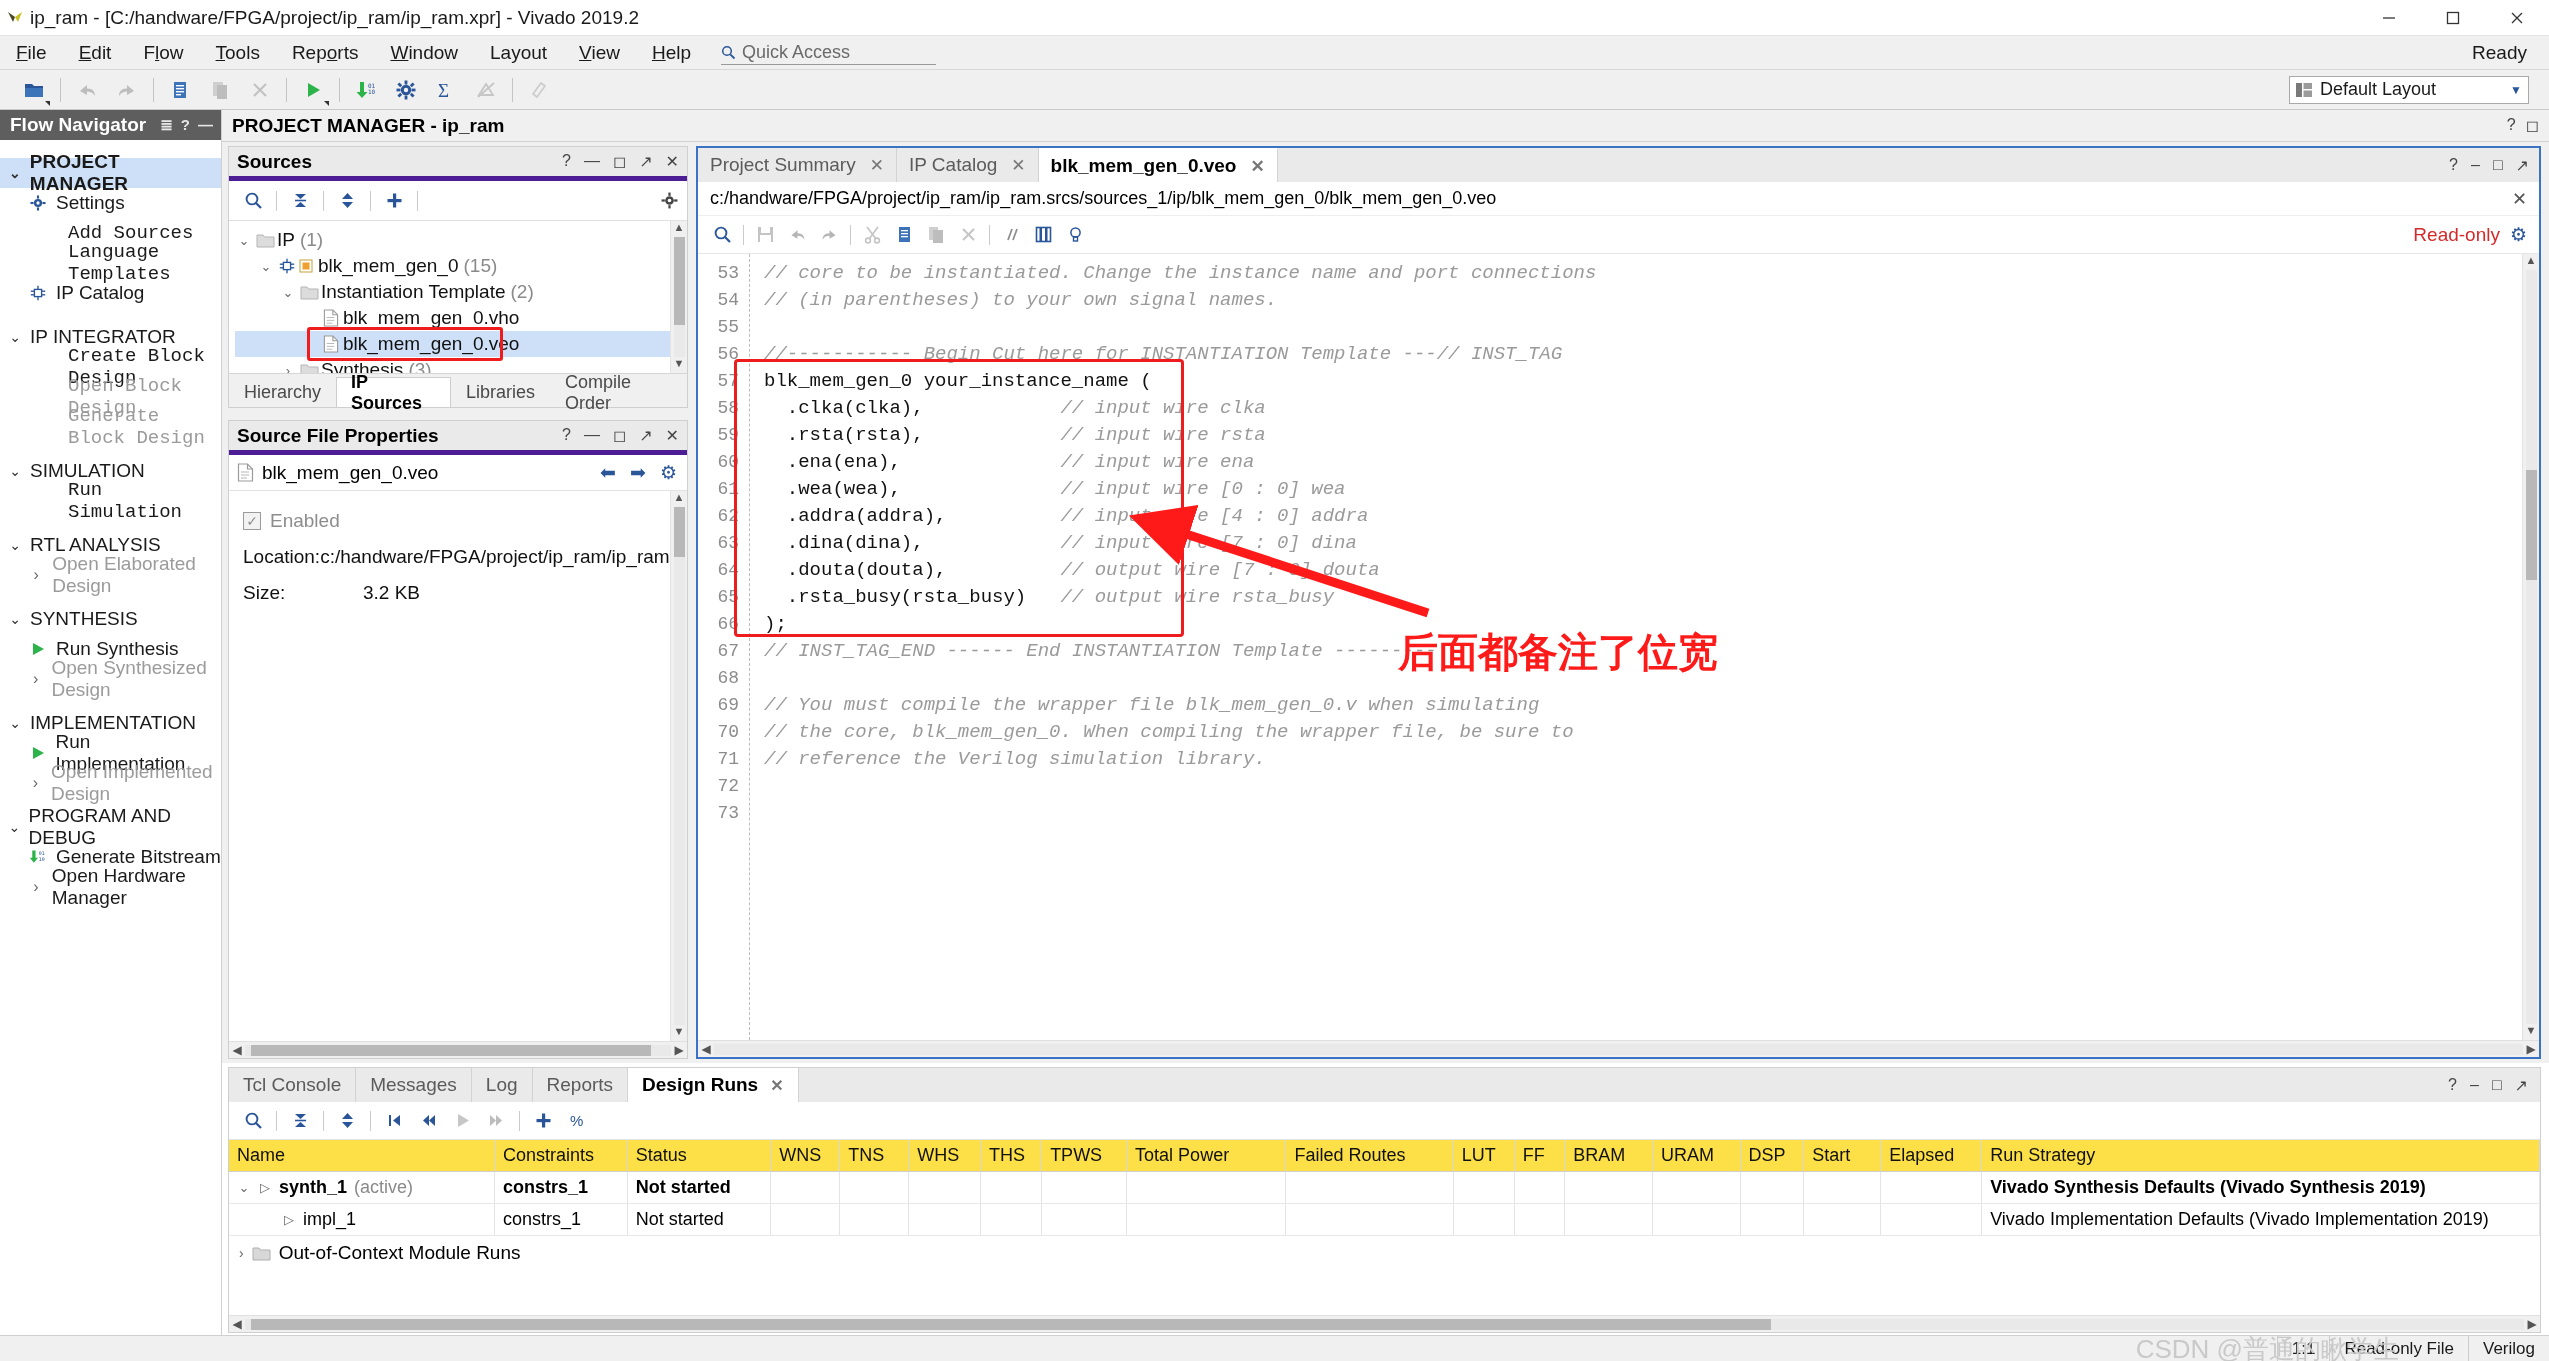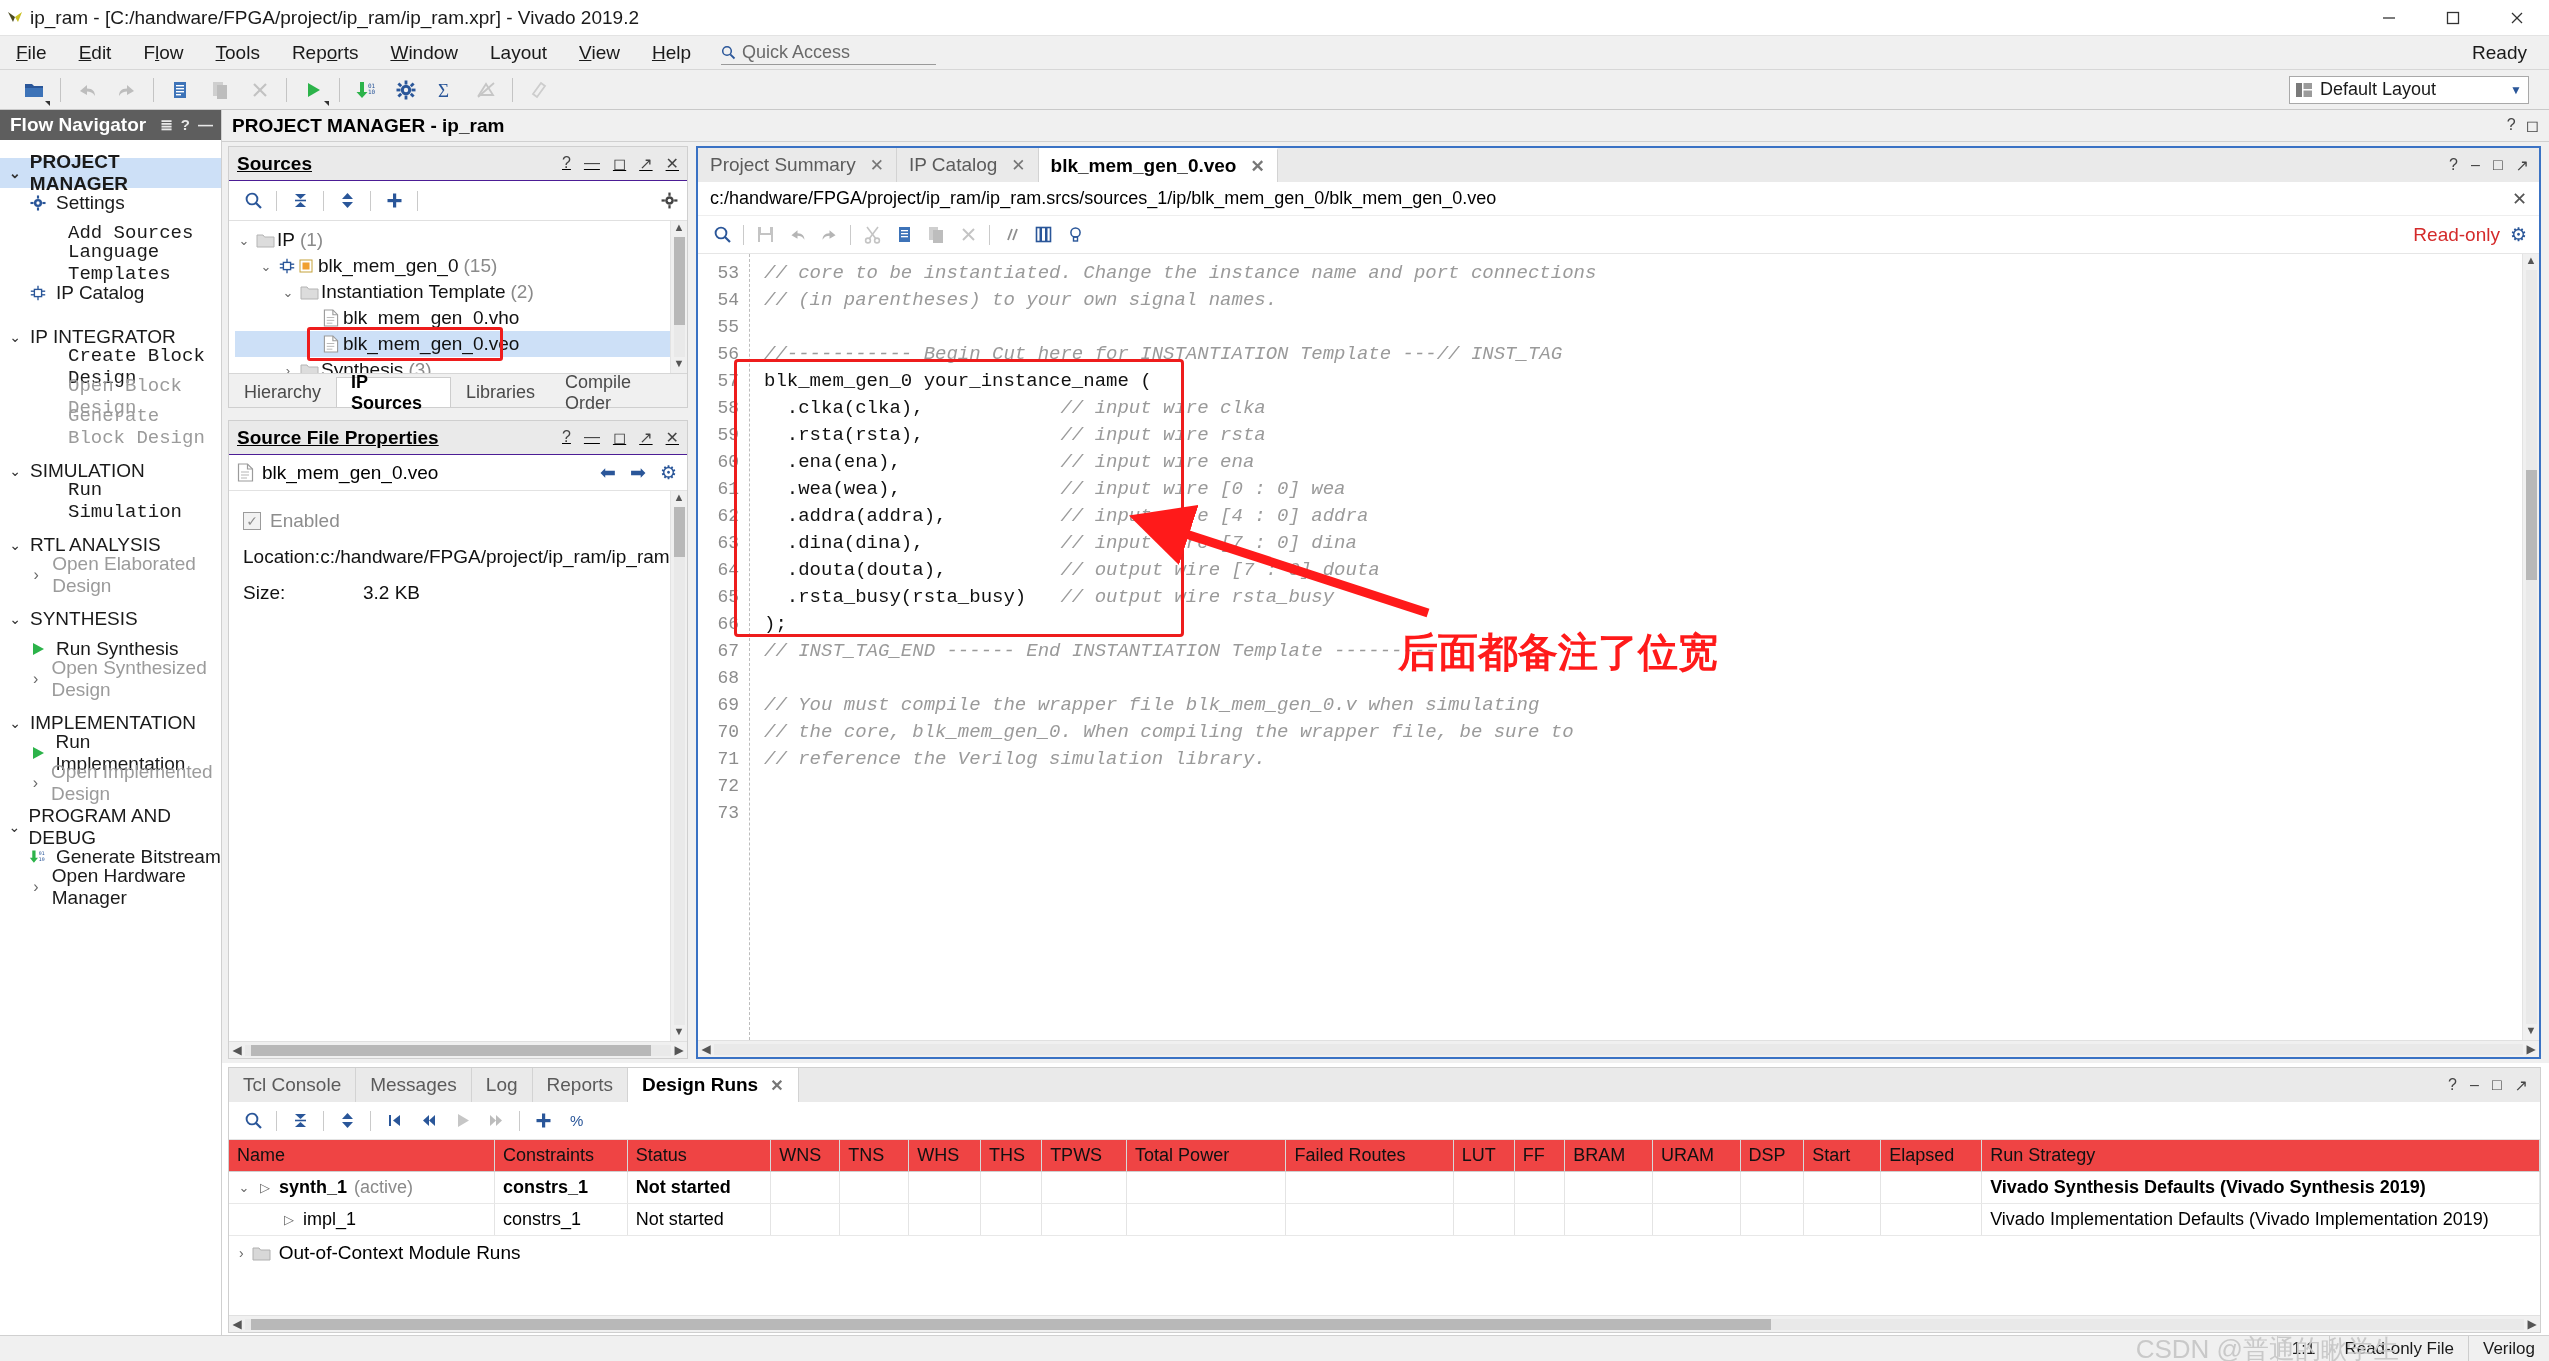--- a/index.html
+++ b/index.html
@@ -85,21 +85,21 @@
   .topsplit { flex:1; display:flex; min-height:0; }
   .pm-bar {
     height:32px; display:flex; align-items:center; background:#f0f0f0;
     border-bottom:1px solid #d0d0d0; padding-left:10px; font-size:19px; font-weight:bold; flex:0 0 32px;
   }
   .pm-bar .pm-icons { margin-left:auto; display:flex; gap:10px; padding-right:10px; font-weight:normal; color:#444; font-size:16px;}
 
   .panel { background:#fff; border:1px solid #cfcfcf; display:flex; flex-direction:column; min-height:0; }
   .panel-head {
     height:34px; background:#eaeaea; display:flex; align-items:center; padding:0 8px;
-    font-weight:bold; font-size:19px; flex:0 0 34px; border-bottom:1px solid #4c1d95;text-decoration:underline;
+    font-weight:bold; font-size:19px; flex:0 0 34px; border-bottom:5px solid #4c1d95;
   }
   .panel-head .ph-icons { margin-left:auto; display:flex; gap:13px; color:#444; font-weight:normal; font-size:16px; }
 
   .panel-toolbar {
     height:40px; display:flex; align-items:center; background:#fff; padding-left:8px;
     border-bottom:1px solid #e0e0e0; flex:0 0 40px; gap:2px;
   }
   .pt-btn { width:32px; height:32px; display:flex; align-items:center; justify-content:center; color:#2a5699; }
   .pt-sep { width:1px; height:20px; background:#cacaca; margin:0 5px; }
   .pt-right { margin-left:auto; padding-right:8px; display:flex; gap:10px; color:#444; }
@@ -172,21 +172,21 @@
   .bottomdock { height:266px; flex:0 0 266px; display:flex; flex-direction:column; background:#fff; border:1px solid #cfcfcf;}
   .bd-tabs { height:34px; display:flex; align-items:stretch; background:#eaeaea; flex:0 0 34px;}
   .bd-tab { display:flex; align-items:center; padding:0 14px; font-size:19px; color:#5b5b5b; border-right:1px solid #d3d3d3; gap:12px;}
   .bd-tab.active { background:#fff; color:#000; font-weight:bold; }
   .bd-tabs .filler { flex:1; background:#eaeaea; }
   .bd-tabs .t-right { display:flex; align-items:center; gap:13px; padding:0 12px; color:#444; font-size:16px; }
   .runs-toolbar { height:38px; display:flex; align-items:center; padding-left:8px; border-bottom:1px solid #e3e3e3; gap:2px;}
   .tbl { flex:1; overflow:hidden; position:relative; }
   table.runs { border-collapse:collapse; width:100%; font-size:18px; table-layout:fixed; }
   table.runs th {
-    background:#ef4444; font-weight:normal; text-align:left; padding:5px 8px; height:31px;
+    background:#fde047; font-weight:normal; text-align:left; padding:5px 8px; height:31px;
     border-right:1px solid #d8d8d8; border-bottom:1px solid #cfcfcf; color:#111; font-size:18px;
     white-space:nowrap; overflow:hidden;
   }
   table.runs td { padding:5px 8px; height:30px; border-right:1px solid #e4e4e4; border-bottom:1px solid #e8e8e8;
                   white-space:nowrap; overflow:hidden; }
   td.b { font-weight:bold; }
   .run-name { display:flex; align-items:center; gap:7px; }
   .run-name .tw { color:#666; font-size:13px; width:14px; text-align:center;}
   .run-name .muted { color:#8a8a8a; font-weight:normal; }
   .ooc-row { display:flex; align-items:center; gap:8px; height:34px; padding-left:10px; font-size:19px;}

